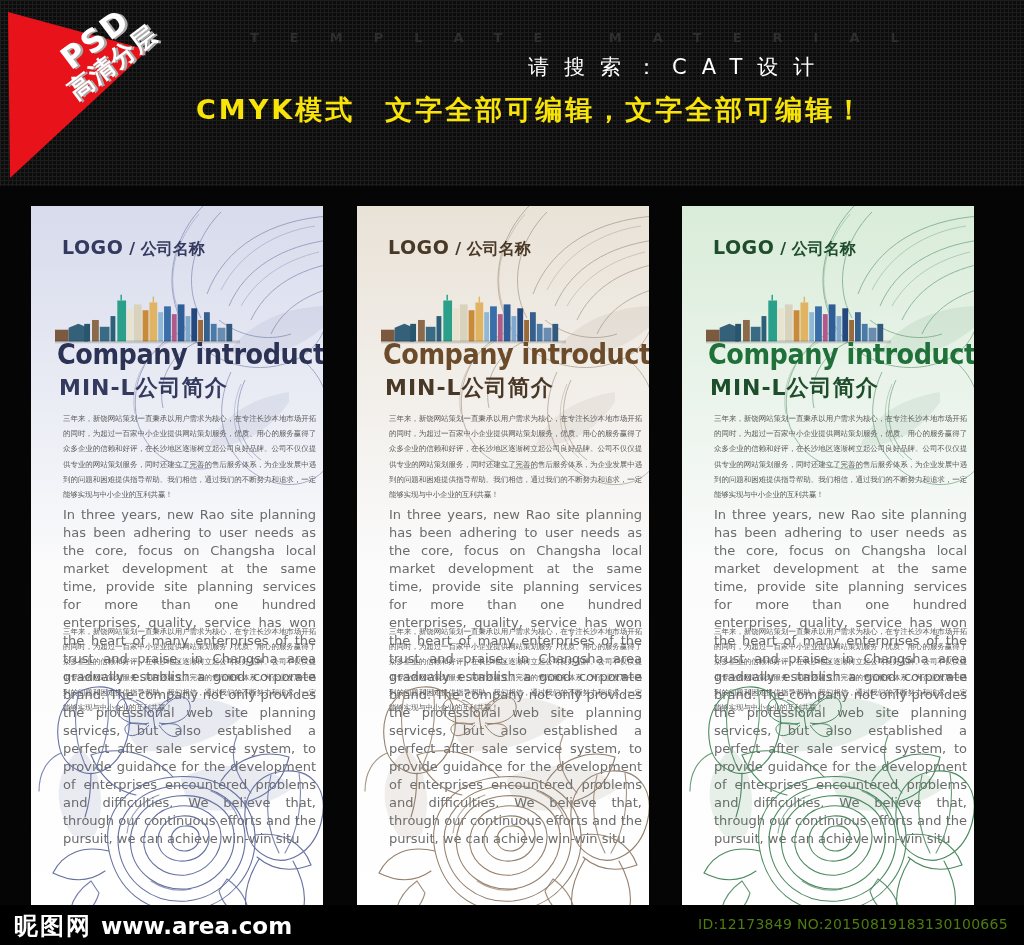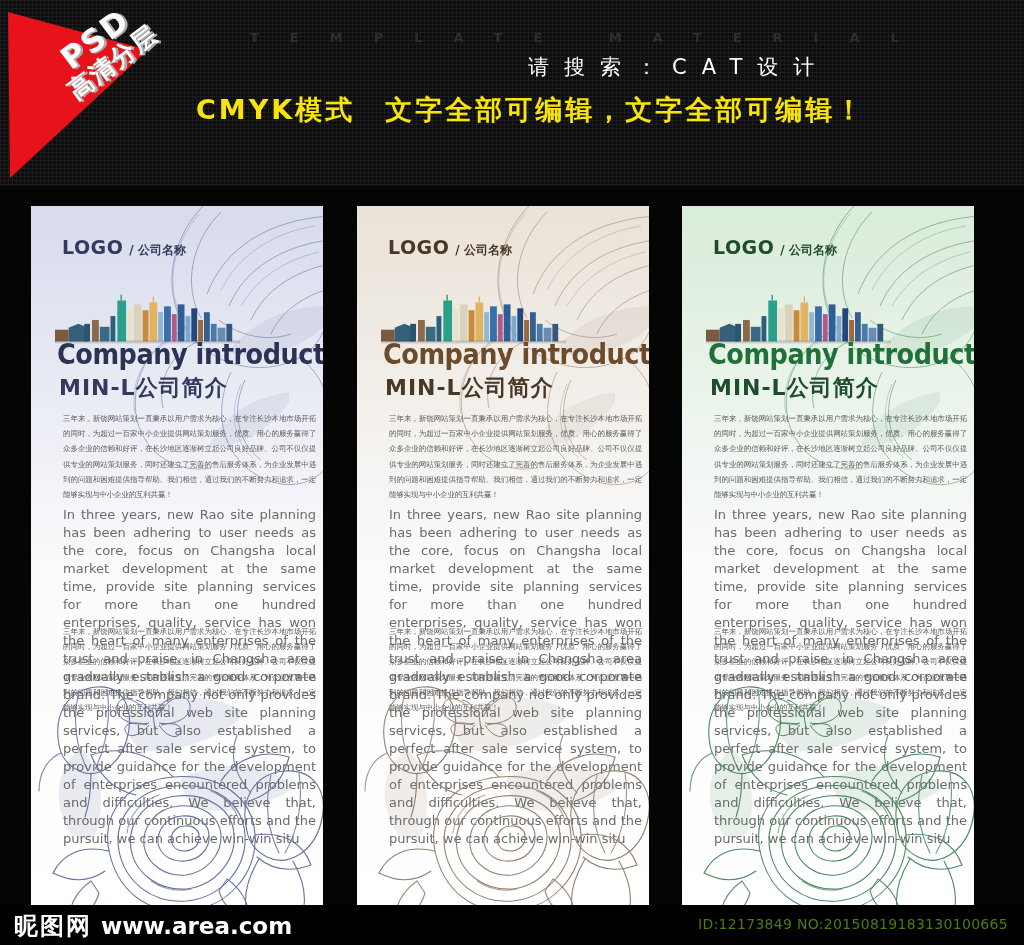--- a/index.html
+++ b/index.html
@@ -30,21 +30,21 @@
   
   .poster{position:absolute;top:198px;width:292px;height:703px;overflow:hidden;
     background:linear-gradient(180deg,var(--tint,#d7dbec) 0%,#fbfbfc 52%,#ffffff 100%);margin-top:8px;}
   .poster.p0{left:31px;} .poster.p1{left:357px;} .poster.p2{left:682px;}
 
   .flower-top{position:absolute;right:-6px;top:-4px;width:250px;height:300px;color:var(--art,#65719f);}
   .rose-art{position:absolute;left:0;bottom:-4px;width:312px;height:230px;color:var(--art,#65719f);}
 
   .poster-head{position:absolute;left:31px;top:30px;display:flex;align-items:baseline;gap:6px;color:var(--dark,#333a5e);}
   .poster-head .logo{font-size:19px;font-weight:800;letter-spacing:0.5px;}
-  .poster-head .logo-suffix{font-size:12px;font-weight:bold;}
+  .poster-head .logo-suffix{font-size:16px;font-weight:bold;}
 
   .skyline{position:absolute;left:24px;top:88px;width:185px;height:50px;}
   .poster-title{position:absolute;left:26px;top:132px;margin:0;font-size:27.5px;font-weight:bold;
     letter-spacing:-0.5px;color:var(--title,#2c3254);transform:scaleX(.93);transform-origin:left;white-space:nowrap;}
   .poster-subtitle{position:absolute;left:28px;top:167px;margin:0;font-size:22px;font-weight:bold;
     letter-spacing:1px;color:var(--dark,#333a5e);white-space:nowrap;}
 
   .para{position:absolute;left:32px;width:253px;margin:0;text-align:justify;}
   .para.cn1{top:205px;font-size:7.5px;line-height:15.2px;letter-spacing:-0.2px;color:#5c5c5c;}
   .para.en {top:300px;font-size:13px;line-height:18px;color:#6b6b6b;}

